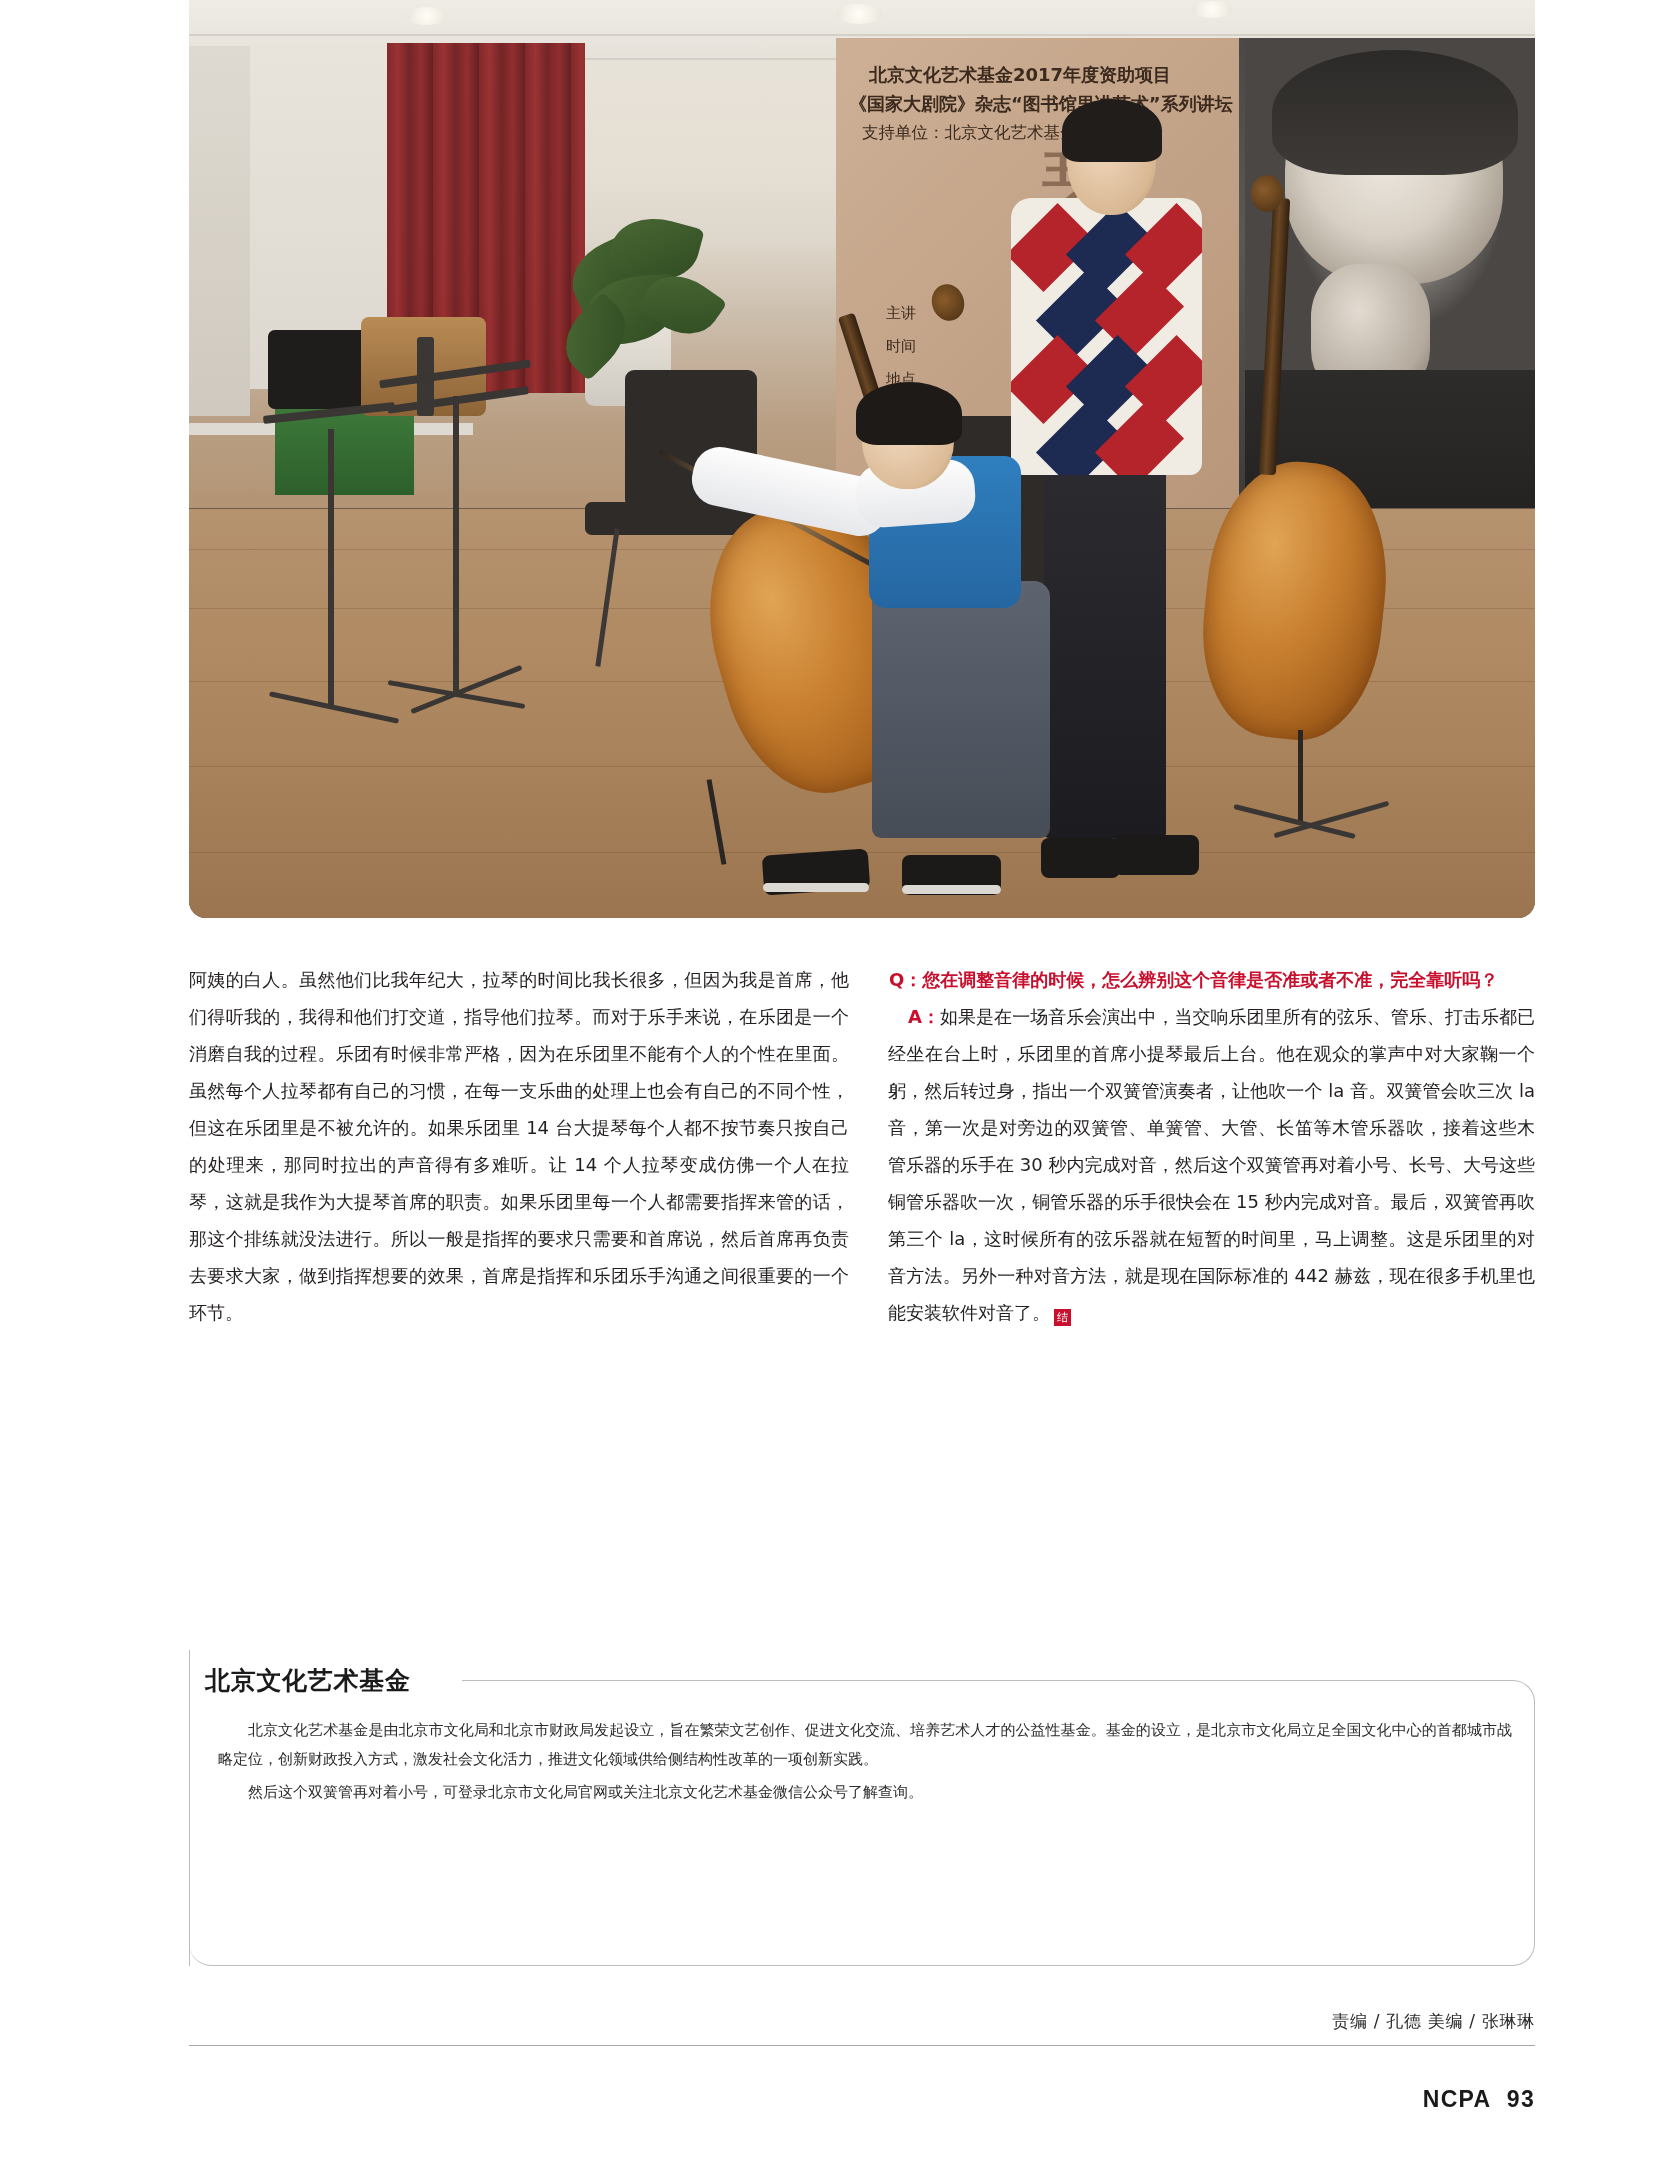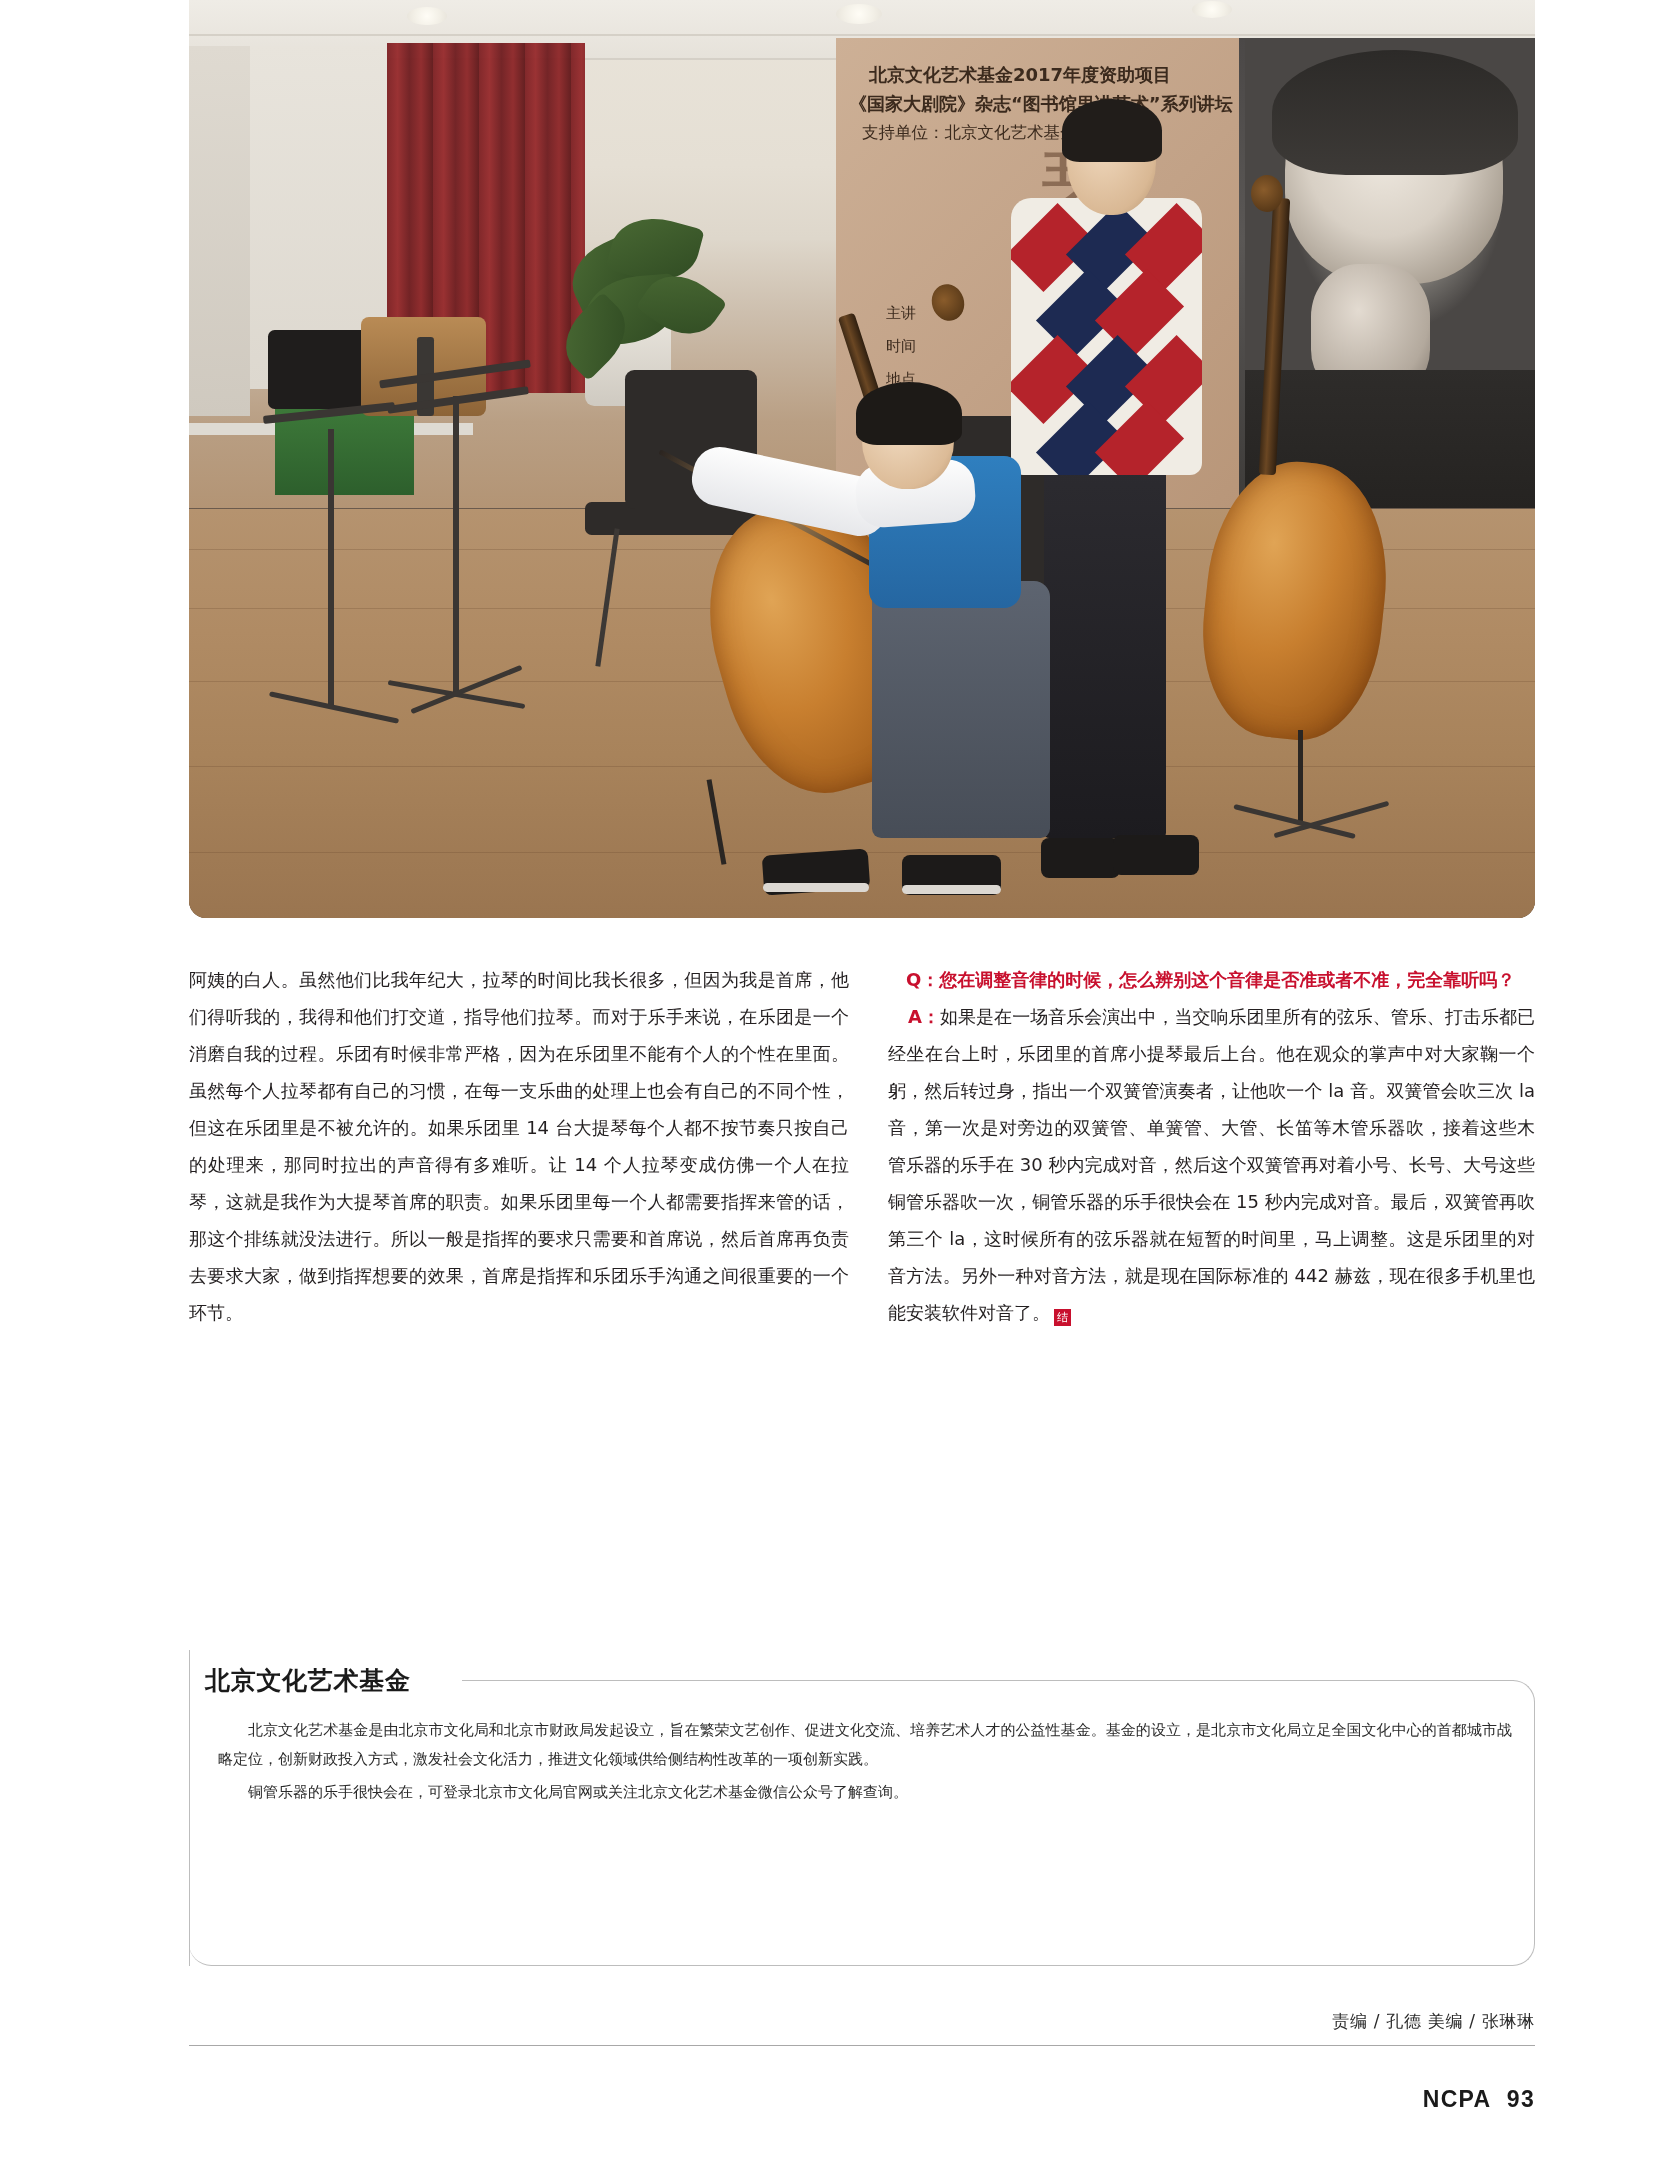--- a/index.html
+++ b/index.html
@@ -280,21 +280,21 @@
   .col-right {
     left: 888px;
     top: 961px;
     width: 647px;
   }
   .q-head {
     color: #c8102e;
     font-weight: bold;
     font-size: 18px;
     line-height: 37px;
-    margin: 0 0 0 18px;
+    margin: 0 0 0 1px;
     text-align: justify;
   }
   .q-mark { color:#c8102e; font-weight: bold; }
   .a-mark { color:#c8102e; font-weight: bold; }
   .para { margin: 0; }
   .end-mark {
     display: inline-block;
     width: 17px; height: 17px;
     background: #c8102e;
     color: #fff;
@@ -529,19 +529,19 @@
   <p class="para"><span style="display:inline-block;width:20px;"></span><span class="a-mark">A：</span><span>如果是在一场音乐会演出中，当交响乐团里所有的弦乐、管乐、打击乐都已经坐在台上时，乐团里的首席小提琴最后上台。他在观众的掌声中对大家鞠一个躬，然后转过身，指出一个双簧管演奏者，让他吹一个 la 音。双簧管会吹三次 la 音，第一次是对旁边的双簧管、单簧管、大管、长笛等木管乐器吹，接着这些木管乐器的乐手在 30 秒内完成对音，然后这个双簧管再对着小号、长号、大号这些铜管乐器吹一次，铜管乐器的乐手很快会在 15 秒内完成对音。最后，双簧管再吹第三个 la，这时候所有的弦乐器就在短暂的时间里，马上调整。这是乐团里的对音方法。另外一种对音方法，就是现在国际标准的 442 赫兹，现在很多手机里也能安装软件对音了。</span><span class="end-mark">结</span></p>
 </div>
 
 <div class="fund-left-edge"></div>
 <div class="fund-title">北京文化艺术基金</div>
 <div class="fund-rule"></div>
 <div class="fund-rule-corner"></div>
 <div class="fund-box"></div>
 <div class="fund-text">
   <p>北京文化艺术基金是由北京市文化局和北京市财政局发起设立，旨在繁荣文艺创作、促进文化交流、培养艺术人才的公益性基金。基金的设立，是北京市文化局立足全国文化中心的首都城市战略定位，创新财政投入方式，激发社会文化活力，推进文化领域供给侧结构性改革的一项创新实践。</p>
-  <p>铜管乐器的乐手很快会在，可登录北京市文化局官网或关注北京文化艺术基金微信公众号了解查询。</p>
+  <p>然后这个双簧管再对着小号，可登录北京市文化局官网或关注北京文化艺术基金微信公众号了解查询。</p>
 </div>
 
 <div class="credits">责编 / 孔德  美编 / 张琳琳</div>
 <div class="footer-rule"></div>
 <div class="page-num"><span>NCPA</span>&nbsp;&nbsp;<span>93</span></div>
 
 
 </body></html>

